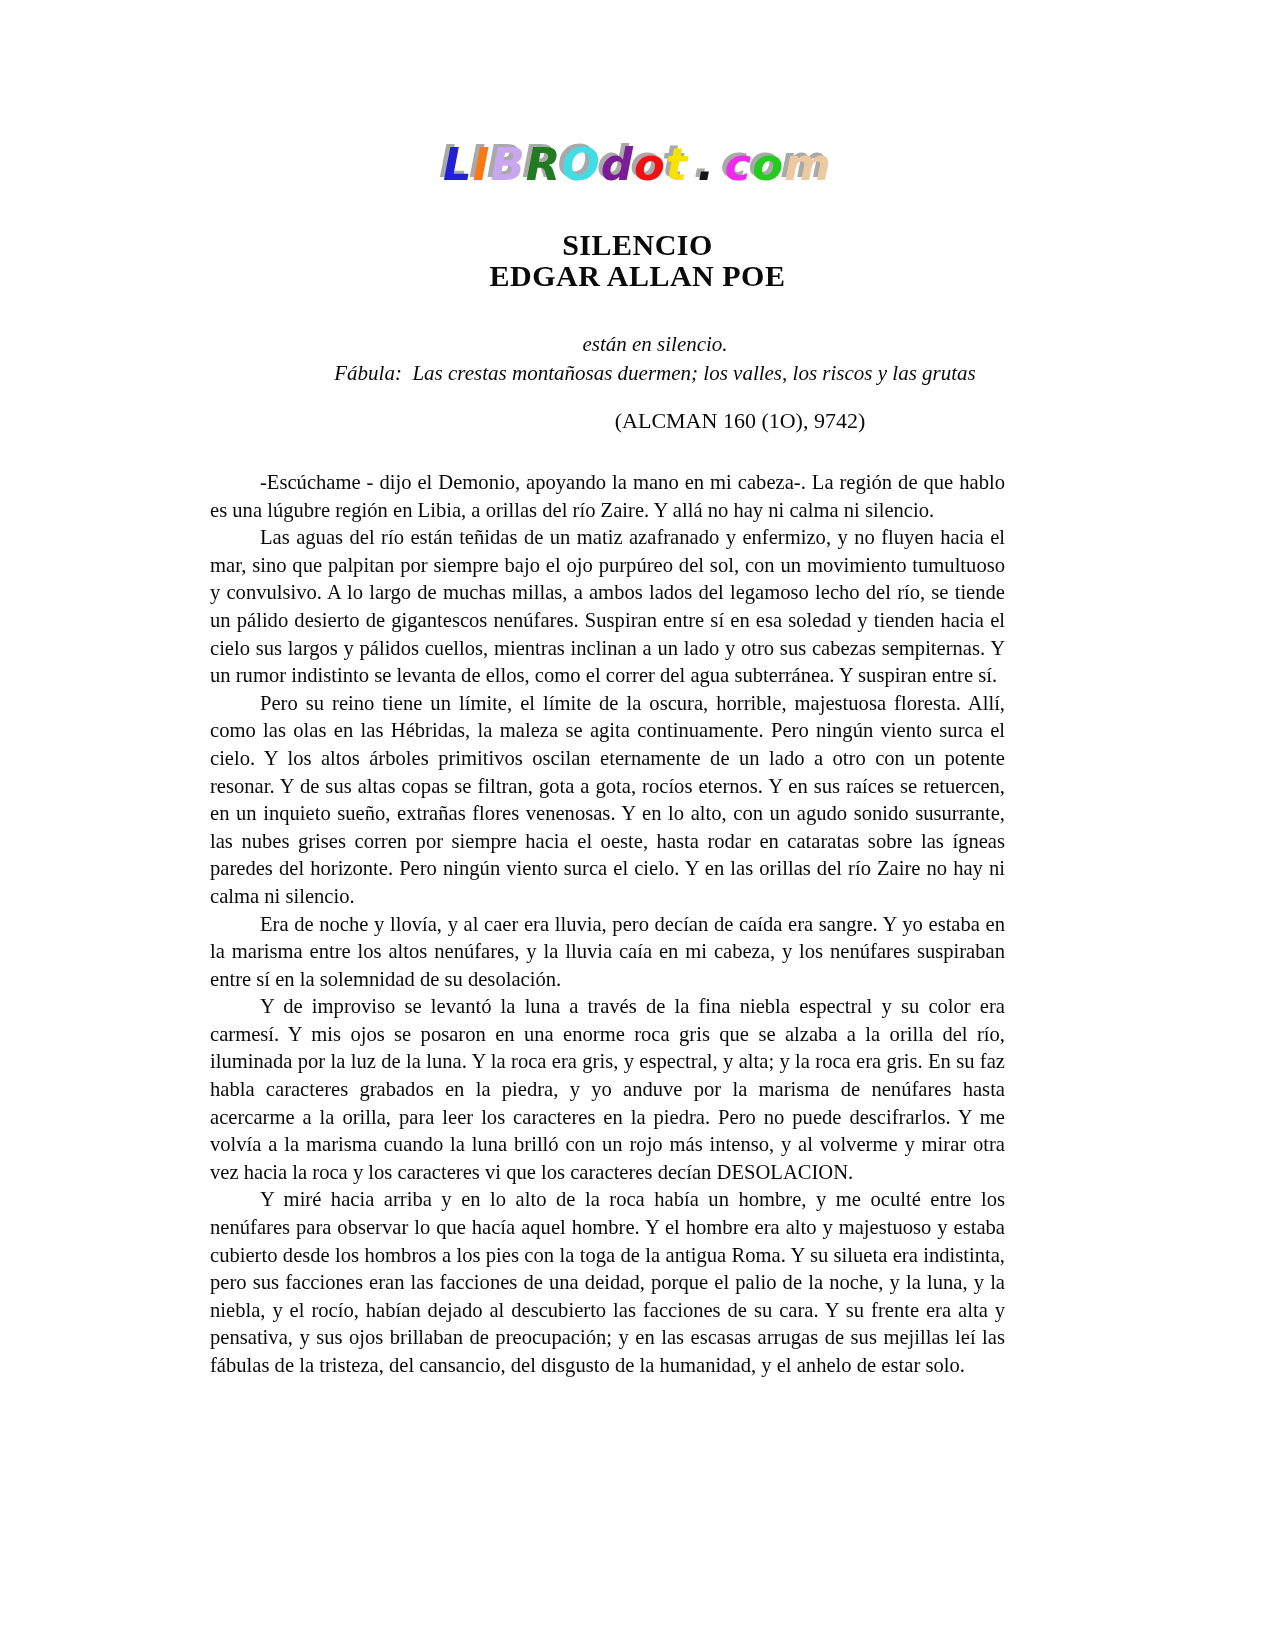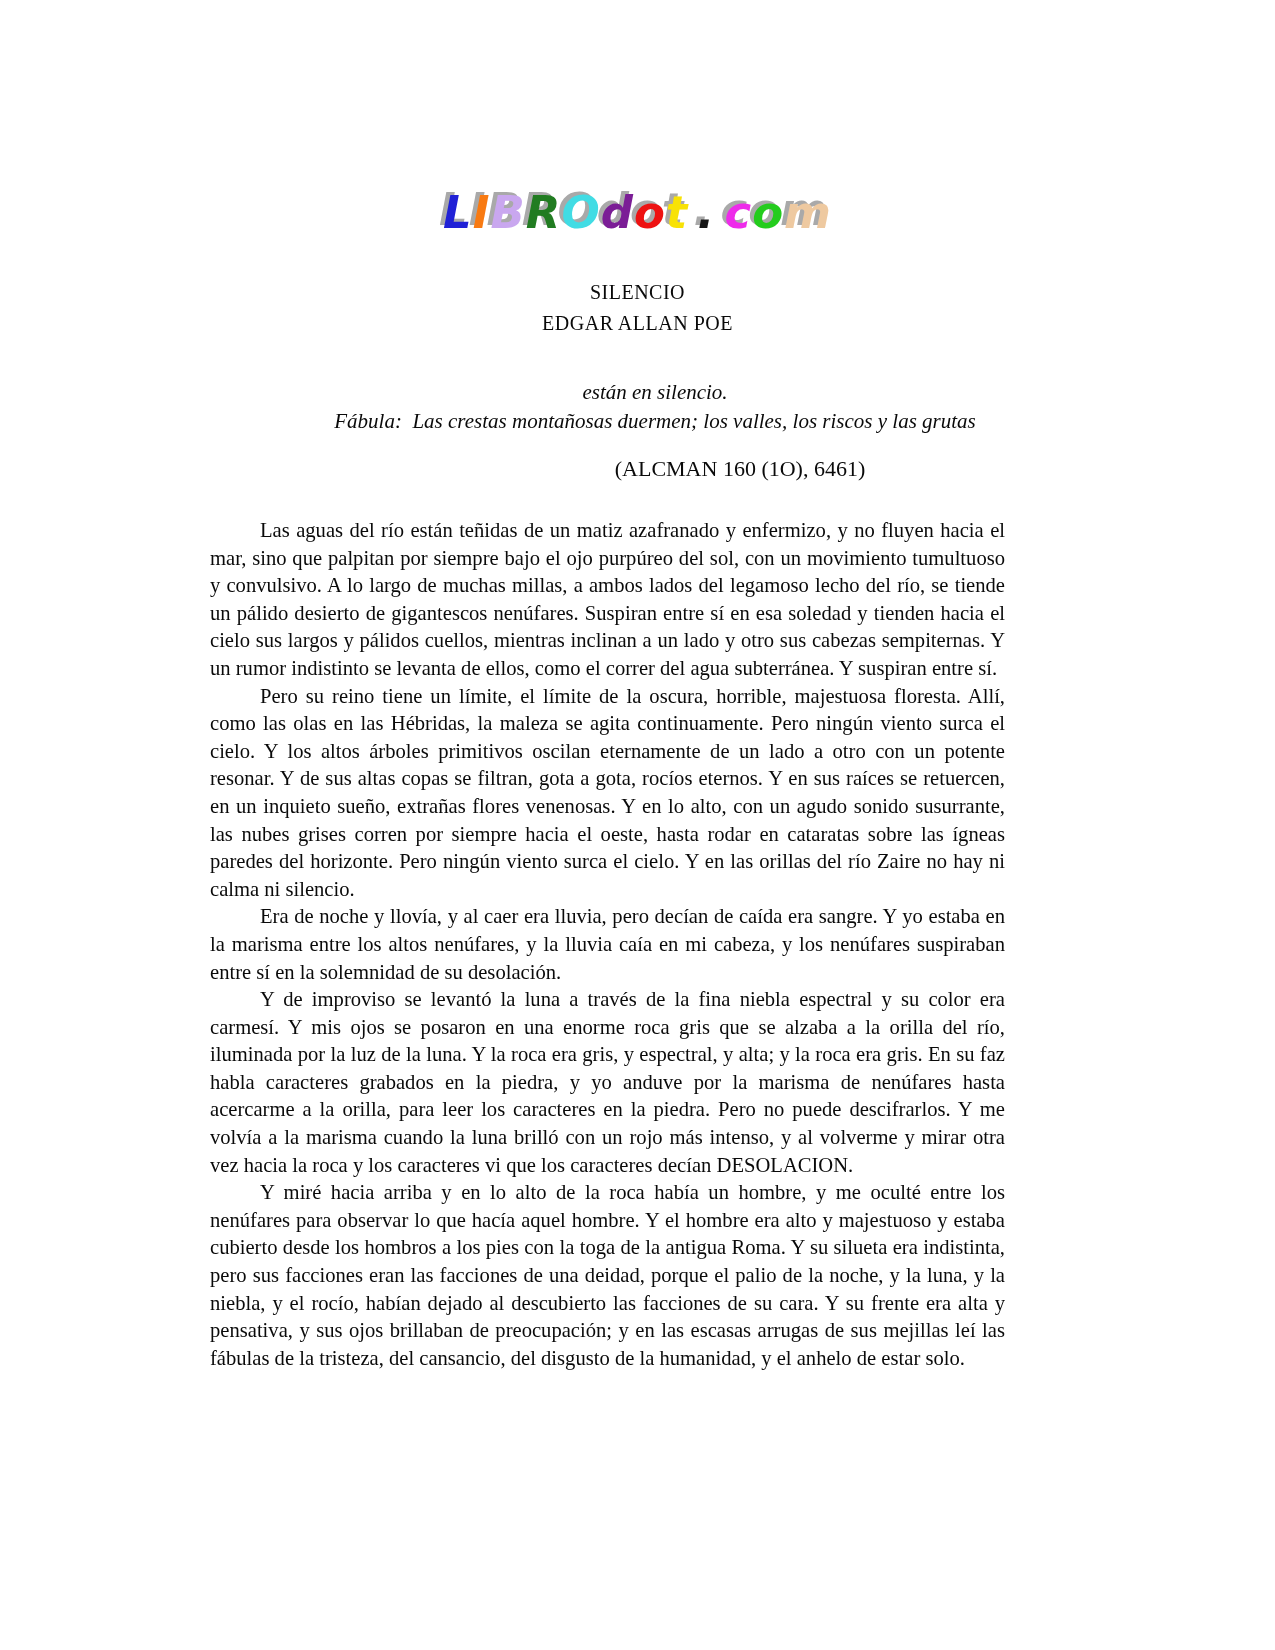--- a/index.html
+++ b/index.html
@@ -4,34 +4,34 @@
 <style>
   * { margin: 0; padding: 0; box-sizing: border-box; }
   html, body { background: #ffffff; }
   body {
     width: 1275px; height: 1650px;
     position: relative;
     font-family: "Liberation Serif", serif;
     color: #0a0a0a;
     overflow: hidden;
   }
-  .page { position: absolute; inset: 0; background: #ffffff; margin-top: 48px; }
+  .page { position: absolute; inset: 0; background: #ffffff; }
 
   .logo {
     position: absolute; top: 138px; left: 0; width: 100%;
     text-align: center;
     font-family: "DejaVu Sans", sans-serif;
     font-weight: bold; font-style: italic;
     font-size: 45px; letter-spacing: 1px;
     white-space: nowrap;
   }
   .logo span { text-shadow: -4px -3px 0 #a9a9a9; }
 
   .title-block { position: absolute; top: 229px; left: 0; width: 100%; text-align: center; }
-  .title, .author { font-size: 20px; font-weight: normal; line-height: 31px; letter-spacing: 0.5px; }
+  .title, .author { font-size: 30px; font-weight: bold; line-height: 31px; letter-spacing: 0.5px; }
 
   .epigraph {
     position: absolute; top: 330px; left: 280px; width: 750px;
     text-align: center; font-style: italic;
     font-size: 21px; line-height: 29px;
   }
 
   .citation {
     position: absolute; top: 408px; left: 340px; width: 800px;
     text-align: center; font-size: 22px;
@@ -54,23 +54,24 @@
   <div class="title-block">
     <h1 class="title">SILENCIO</h1>
     <h2 class="author">EDGAR ALLAN POE</h2>
   </div>
 
   <div class="epigraph">
     <div>están en silencio.</div>
     <div>Fábula:&nbsp; Las crestas montañosas duermen; los valles, los riscos y las grutas</div>
   </div>
 
-  <div class="citation">(ALCMAN 160 (1O), 6461)</div>
+  <div class="citation">(ALCMAN 160 (1O), 9742)</div>
 
   <div class="body">
+    <p>-Escúchame - dijo el Demonio, apoyando la mano en mi cabeza-. La región de que hablo es una lúgubre región en Libia, a orillas del río Zaire. Y allá no hay ni calma ni silencio.</p>
     <p>Las aguas del río están teñidas de un matiz azafranado y enfermizo, y no fluyen hacia el mar, sino que palpitan por siempre bajo el ojo purpúreo del sol, con un movimiento tumultuoso y convulsivo. A lo largo de muchas millas, a ambos lados del legamoso lecho del río, se tiende un pálido desierto de gigantescos nenúfares. Suspiran entre sí en esa soledad y tienden hacia el cielo sus largos y pálidos cuellos, mientras inclinan a un lado y otro sus cabezas sempiternas. Y un rumor indistinto se levanta de ellos, como el correr del agua subterránea. Y suspiran entre sí.</p>
     <p>Pero su reino tiene un límite, el límite de la oscura, horrible, majestuosa floresta. Allí, como las olas en las Hébridas, la maleza se agita continuamente. Pero ningún viento surca el cielo. Y los altos árboles primitivos oscilan eternamente de un lado a otro con un potente resonar. Y de sus altas copas se filtran, gota a gota, rocíos eternos. Y en sus raíces se retuercen, en un inquieto sueño, extrañas flores venenosas. Y en lo alto, con un agudo sonido susurrante, las nubes grises corren por siempre hacia el oeste, hasta rodar en cataratas sobre las ígneas paredes del horizonte. Pero ningún viento surca el cielo. Y en las orillas del río Zaire no hay ni calma ni silencio.</p>
     <p>Era de noche y llovía, y al caer era lluvia, pero decían de caída era sangre. Y yo estaba en la marisma entre los altos nenúfares, y la lluvia caía en mi cabeza, y los nenúfares suspiraban entre sí en la solemnidad de su desolación.</p>
     <p>Y de improviso se levantó la luna a través de la fina niebla espectral y su color era carmesí. Y mis ojos se posaron en una enorme roca gris que se alzaba a la orilla del río, iluminada por la luz de la luna. Y la roca era gris, y espectral, y alta; y la roca era gris. En su faz habla caracteres grabados en la piedra, y yo anduve por la marisma de nenúfares hasta acercarme a la orilla, para leer los caracteres en la piedra. Pero no puede descifrarlos. Y me volvía a la marisma cuando la luna brilló con un rojo más intenso, y al volverme y mirar otra vez hacia la roca y los caracteres vi que los caracteres decían DESOLACION.</p>
     <p>Y miré hacia arriba y en lo alto de la roca había un hombre, y me oculté entre los nenúfares para observar lo que hacía aquel hombre. Y el hombre era alto y majestuoso y estaba cubierto desde los hombros a los pies con la toga de la antigua Roma. Y su silueta era indistinta, pero sus facciones eran las facciones de una deidad, porque el palio de la noche, y la luna, y la niebla, y el rocío, habían dejado al descubierto las facciones de su cara. Y su frente era alta y pensativa, y sus ojos brillaban de preocupación; y en las escasas arrugas de sus mejillas leí las fábulas de la tristeza, del cansancio, del disgusto de la humanidad, y el anhelo de estar solo.</p>
   </div>
 
 </div>
 
 </body></html>

